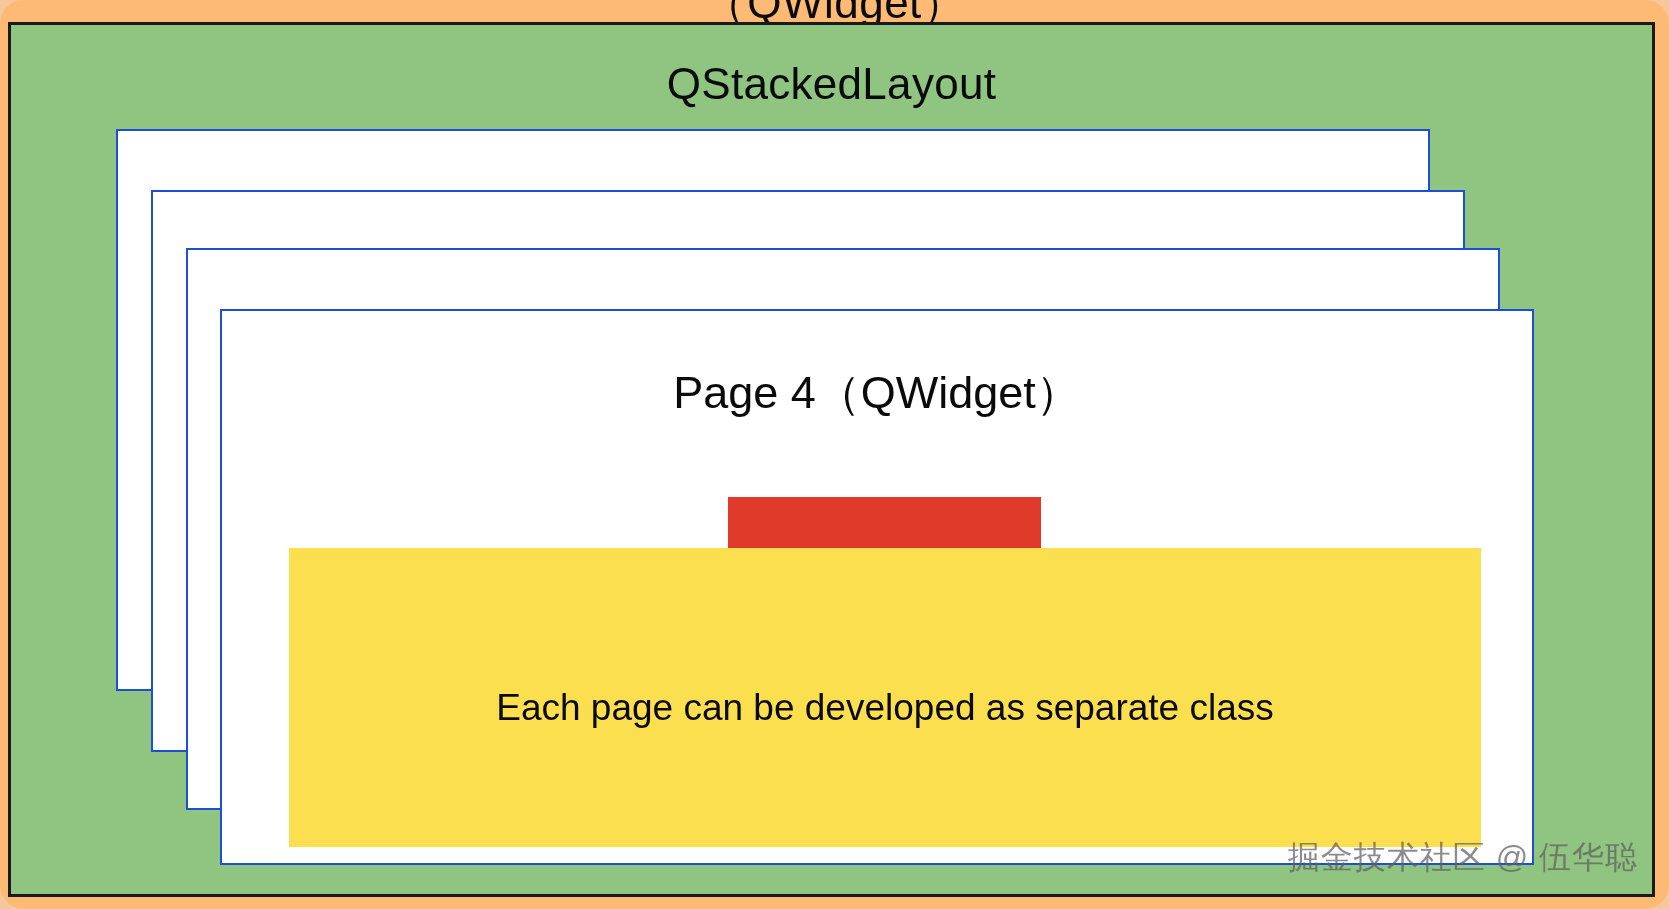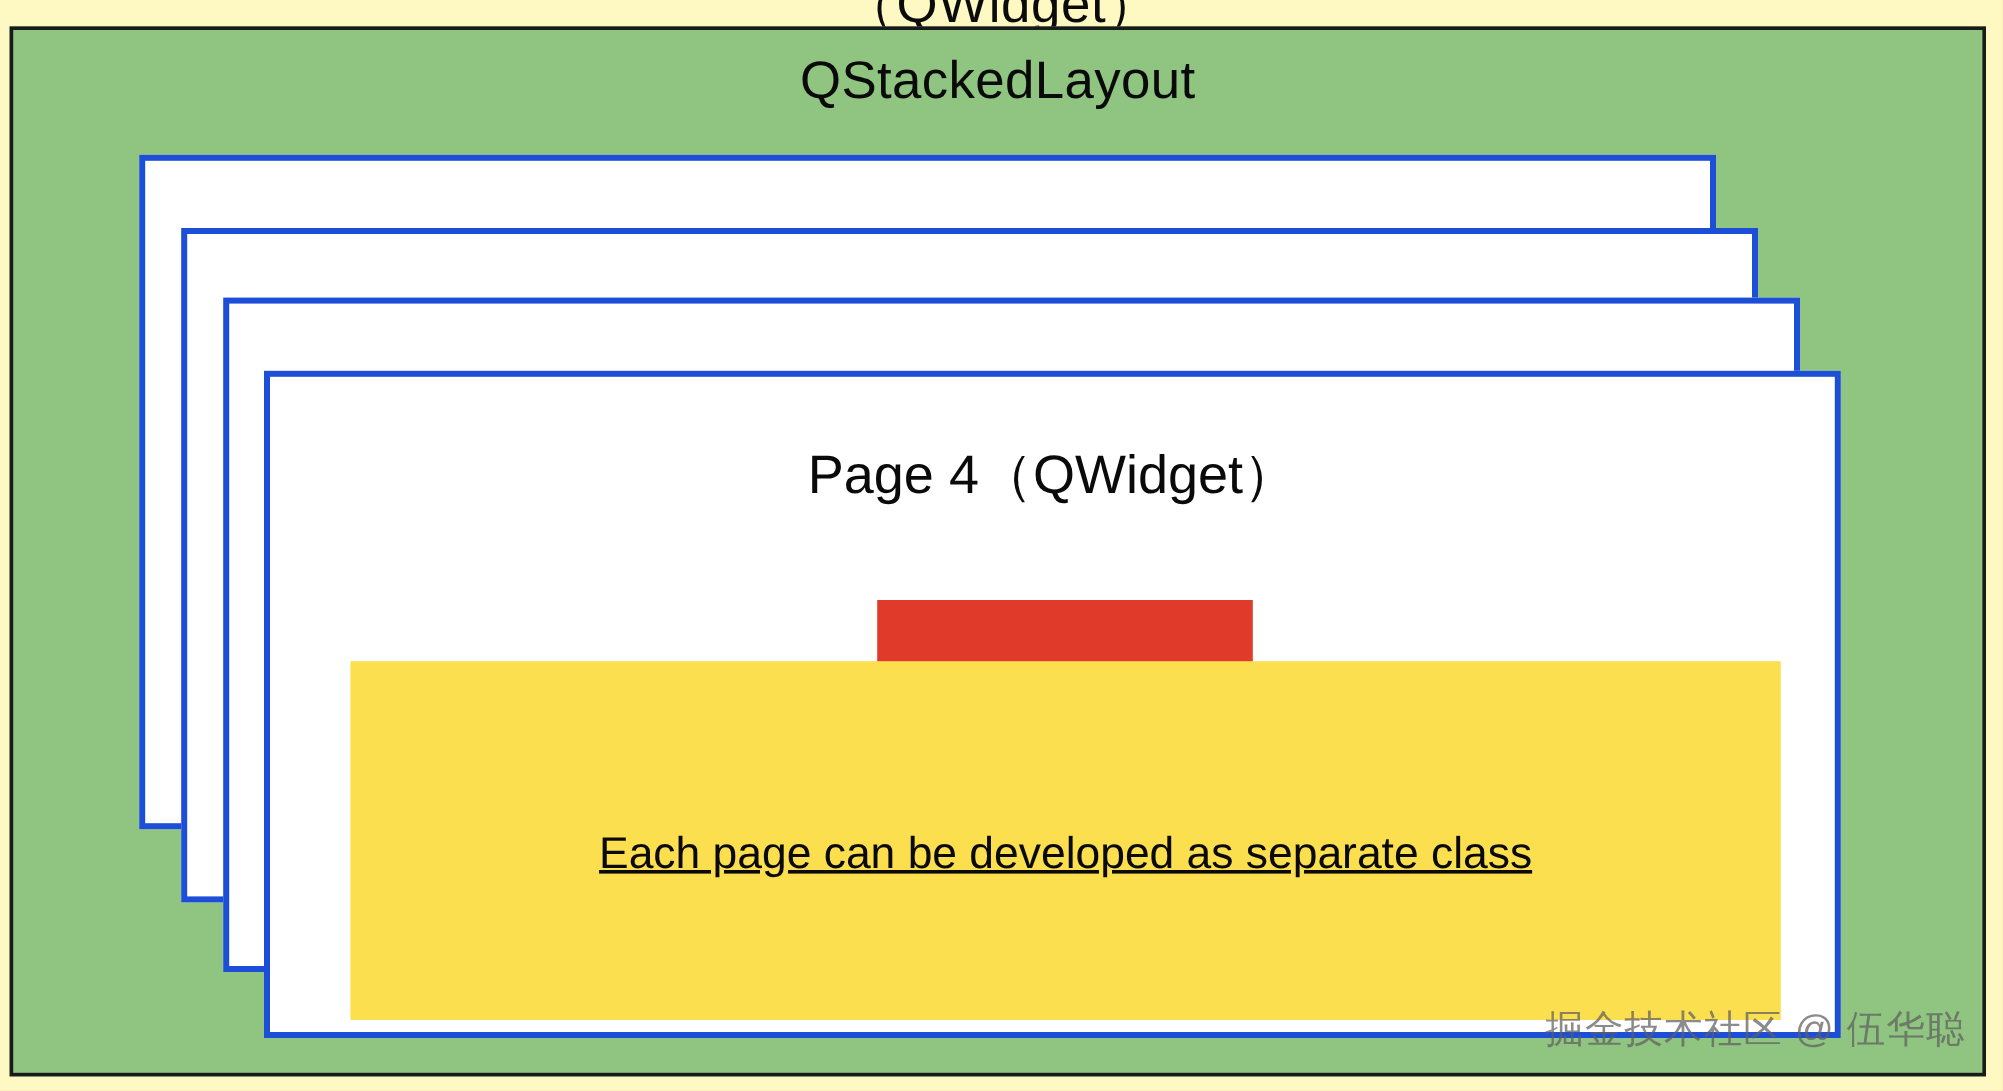--- a/index.html
+++ b/index.html
@@ -11,22 +11,23 @@
     width: 1669px;
     height: 909px;
     overflow: hidden;
     font-family: "Liberation Sans", sans-serif;
   }
 
   #stage {
     position: relative;
     width: 1669px;
     height: 909px;
-    background: #fef9c3;
+    background: #fdba74;
     overflow: hidden;
+    border-radius: 24px;
   }
 
   
   .clipped-title {
     position: absolute;
     left: 0;
     top: -26px;
     width: 1669px;
     text-align: center;
     font-size: 44px;
@@ -43,35 +44,35 @@
     width: 1647px;
     height: 875px;
     box-sizing: border-box;
     background: #8fc481;
     border: 3px solid #1a1a1a;
   }
 
   .stacked-title {
     position: absolute;
     left: 0;
-    top: 18px;
+    top: 34px;
     width: 100%;
     text-align: center;
     font-size: 44px;
     color: #0a0a0a;
     white-space: nowrap;
     letter-spacing: 0.3px;
   }
 
   
   .page-card {
     position: absolute;
     box-sizing: border-box;
     background: #ffffff;
-    border: 5px solid #1d4ed8;
+    border: 2px solid #1d4ed8;
   }
   .page-1 { left: 105px;  top: 104px; width: 1314px; height: 562px; }
   .page-2 { left: 140px;  top: 165px; width: 1314px; height: 562px; }
   .page-3 { left: 175px;  top: 223px; width: 1314px; height: 562px; }
   .page-4 { left: 209px;  top: 284px; width: 1314px; height: 556px; }
 
   
   .page-heading {
     position: absolute;
     left: 0;
@@ -105,21 +106,21 @@
   }
 
   .yellow-text {
     font-size: 37px;
     line-height: 1.47;
     color: #0a0a0a;
     text-align: center;
     padding: 0 22px;
     margin-top: 22px;
   }
-  .yellow-text .line { display: block; text-decoration: underline; }
+  .yellow-text .line { display: block; }
 
   
   .watermark {
     position: absolute;
     right: 14px;
     bottom: 14px;
     font-size: 32px;
     color: #5f5f5f;
     opacity: 0.72;
     white-space: nowrap;

